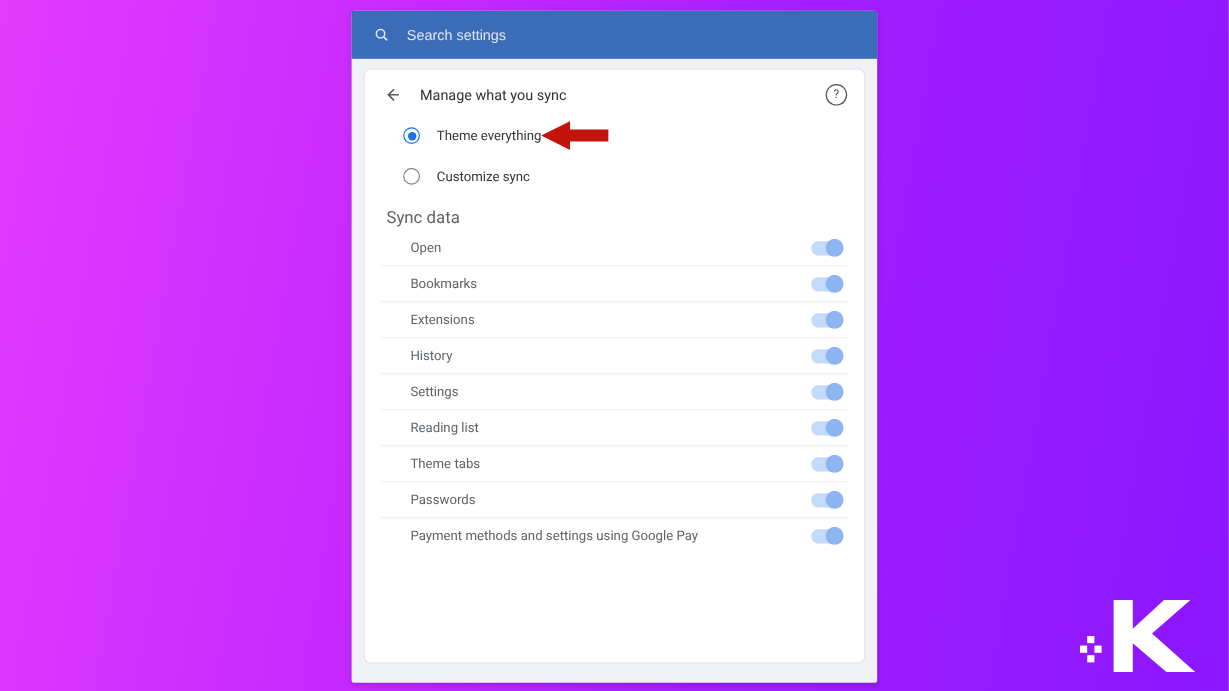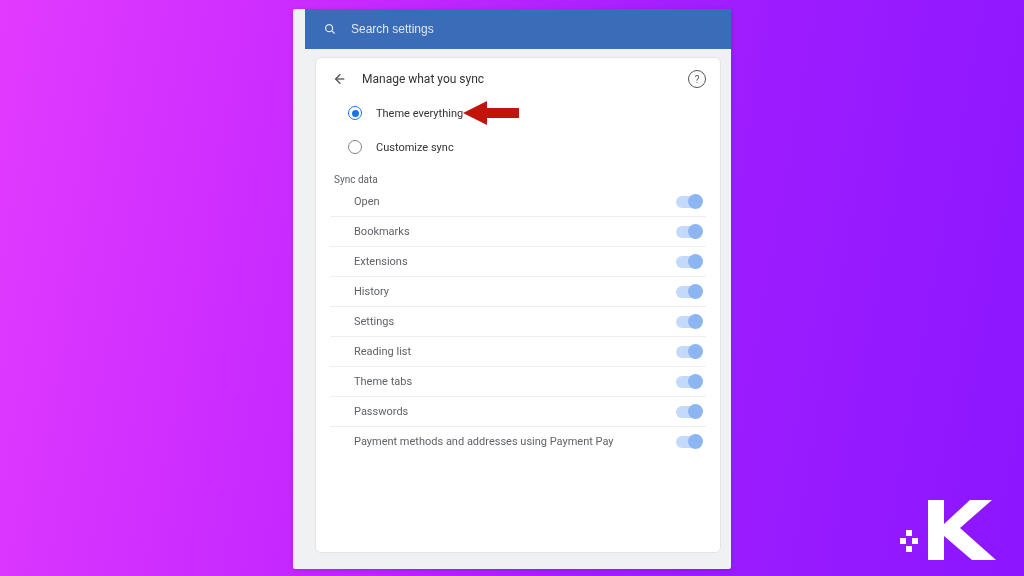--- a/index.html
+++ b/index.html
@@ -12,21 +12,20 @@
   }
   .window {
     width: 438px;
     height: 560px;
     margin-top: 9px;
     background: #f0f1f3;
     border-radius: 2px;
     display: flex;
     flex-direction: column;
     box-shadow: 0 1px 4px rgba(0,0,0,.15);
-    padding-left: 12px;
   }
   .searchbar {
     background: #3b6cb8;
     height: 40px;
     display: flex;
     align-items: center;
     padding: 0 18px;
     color: #dfe7f3;
     font-size: 12px;
   }
@@ -104,21 +103,21 @@
   }
 
   .arrow-annot {
     position: absolute;
     left: 115px;
     top: -8px;
     pointer-events: none;
   }
 
   .section-label {
-    font-size: 10px;
+    font-size: 14px;
     color: #5f6368;
     margin: 6px 0 2px 4px;
   }
 
   .sync-item {
     display: flex;
     align-items: center;
     justify-content: space-between;
     padding: 8px 4px 8px 24px;
     border-bottom: 1px solid #eceef1;
@@ -227,21 +226,21 @@
           </div>
           <div class="sync-item">
             <span>Theme tabs</span>
             <span class="toggle"></span>
           </div>
           <div class="sync-item">
             <span>Passwords</span>
             <span class="toggle"></span>
           </div>
           <div class="sync-item">
-            <span>Payment methods and addresses using Payment Pay</span>
+            <span>Payment methods and settings using Google Pay</span>
             <span class="toggle"></span>
           </div>
         </div>
 
     </div>
   </div>
 </div>
 
 <div class="logo-k">
   <svg width="100" height="78" viewBox="0 0 100 78">

